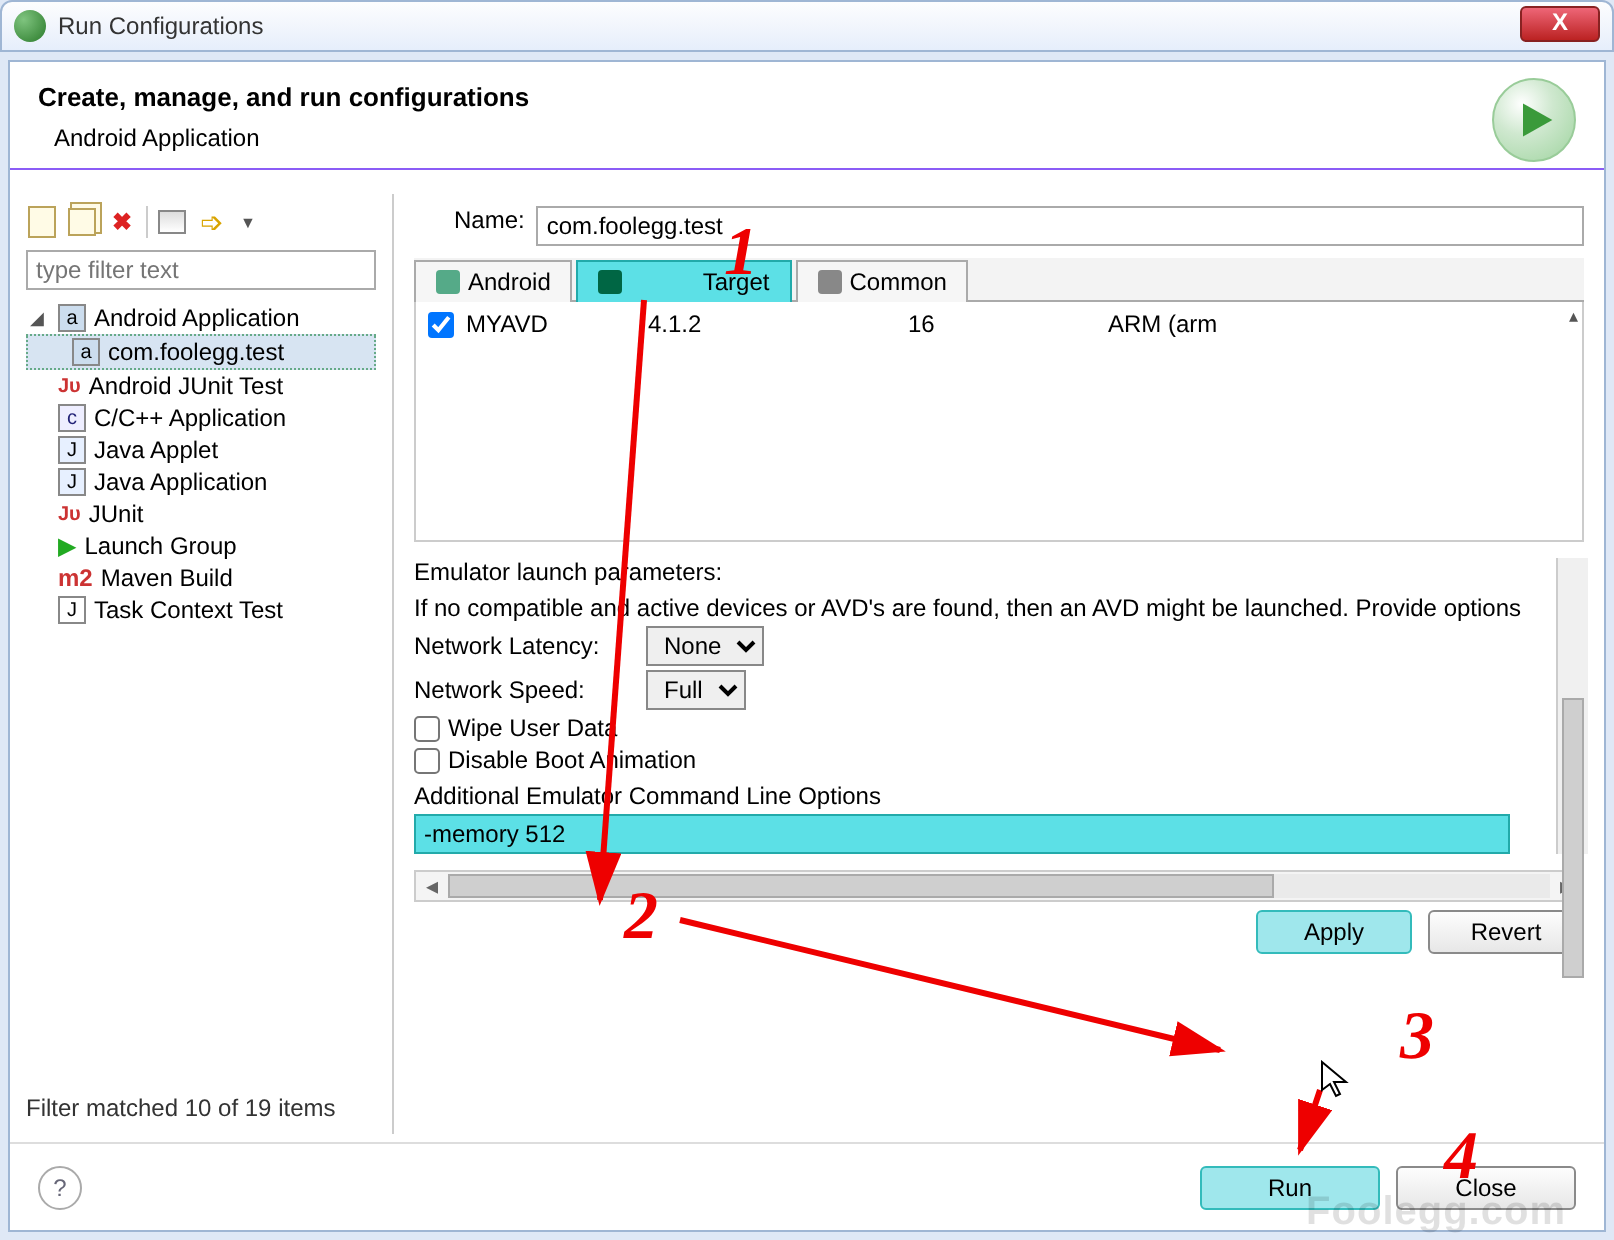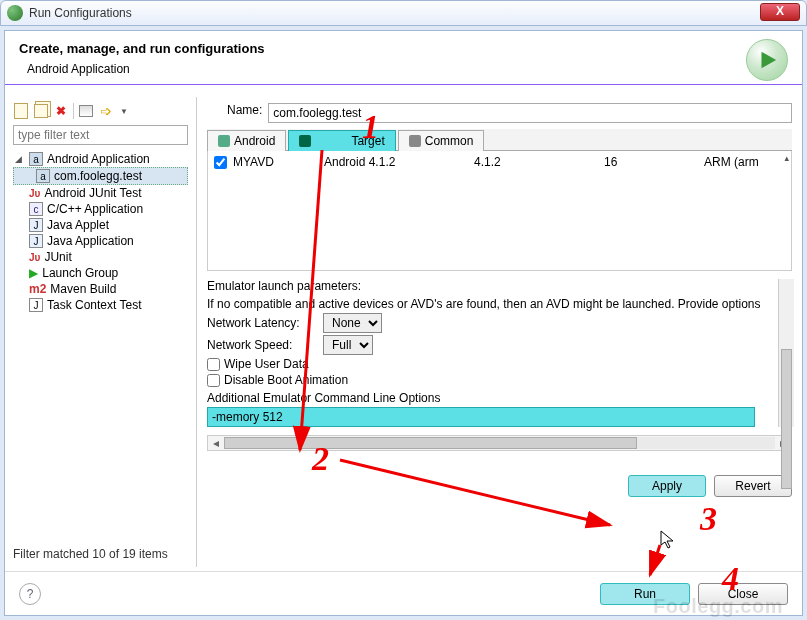--- a/index.html
+++ b/index.html
@@ -70,21 +70,21 @@
 .params .row { display: flex; align-items: center; gap: 6px; margin: 2px 0; }
 .params select { border: 1px solid #888; padding: 1px 4px; }
 .params .chk { display: flex; align-items: center; gap: 4px; }
 .cmdline { width: 548px; background: #5ce0e6; border: 1px solid #2aa; padding: 2px 4px; }
 
 .hscroll { margin-top: 8px; height: 16px; border: 1px solid #ccc; background: #f4f4f4; display: flex; align-items: center; }
 .hscroll .arr { width: 16px; text-align: center; color: #666; }
 .hscroll .track { flex: 1; height: 12px; background: #eaeaea; position: relative; }
 .hscroll .thumb { position: absolute; left: 0; width: 75%; height: 100%; background: #cfcfcf; border: 1px solid #aaa; }
 
-.btnrow { display: flex; justify-content: flex-end; gap: 8px; margin-top: 24px; align-items: flex-end; }
+.btnrow { display: flex; justify-content: flex-end; gap: 8px; margin-top: 4px; align-items: flex-end; }
 .btn { min-width: 78px; padding: 3px 10px; border: 1px solid #8a8a8a; background: linear-gradient(#fdfdfd,#e7e7e7); border-radius: 3px; text-align: center; }
 .btn.hl { background: #9fe7ec; border-color: #3bb; }
 
 .footer { position: absolute; left: 0; right: 0; bottom: 0; height: 44px; border-top: 1px solid #ddd; display: flex; align-items: center; padding: 0 14px; }
 .footer .help { width: 22px; height: 22px; border: 1px solid #aaa; border-radius: 50%; text-align: center; line-height: 20px; color: #667; }
 .footer .fbtns { margin-left: auto; display: flex; gap: 8px; }
 
 .vscroll { position:absolute; right:-2px; top:0; width:16px; bottom:0; background:#f0f0f0; border-left:1px solid #ccc; }
 .vscroll .vthumb { position:absolute; top:70px; height:140px; left:2px; right:2px; background:#cfcfcf; border:1px solid #aaa; }
 
@@ -204,21 +204,20 @@
           </div>
       </div>
 
       <div class="avdtable">
         <div class="up">▴</div>
         <div class="row">
           <div class="c1">
               <input type="checkbox" checked="" style="">
               <span>MYAVD</span>
             </div>
-          <div class="c2">Android 4.1.2</div>
           <div class="c3">4.1.2</div>
           <div class="c4">16</div>
           <div class="c5">ARM (arm</div>
         </div>
       </div>
 
       <div style="position:relative;">
       <div class="params" style="width:560px;">
         <div class="lbl">Emulator launch parameters:</div>
         <div class="lbl">If no compatible and active devices or AVD's are found, then an AVD might be launched. Provide options</div>

